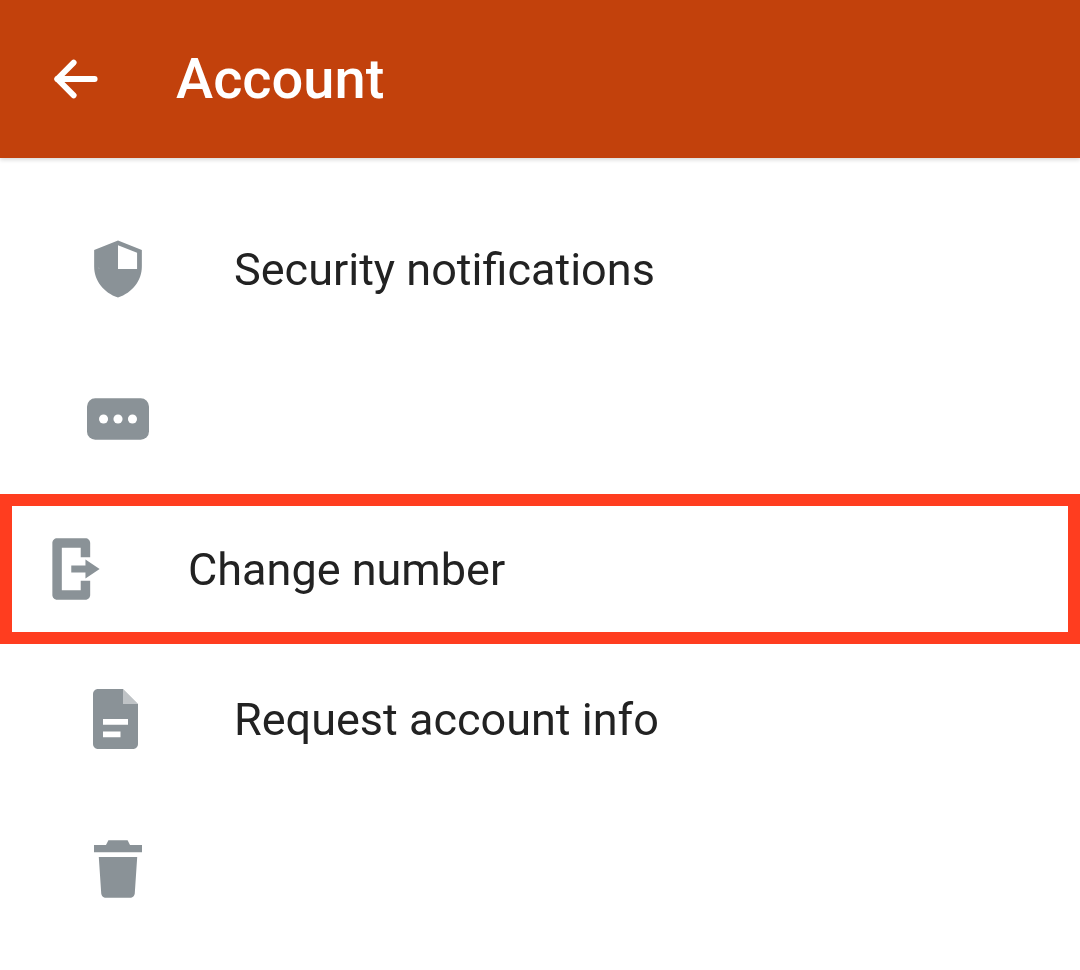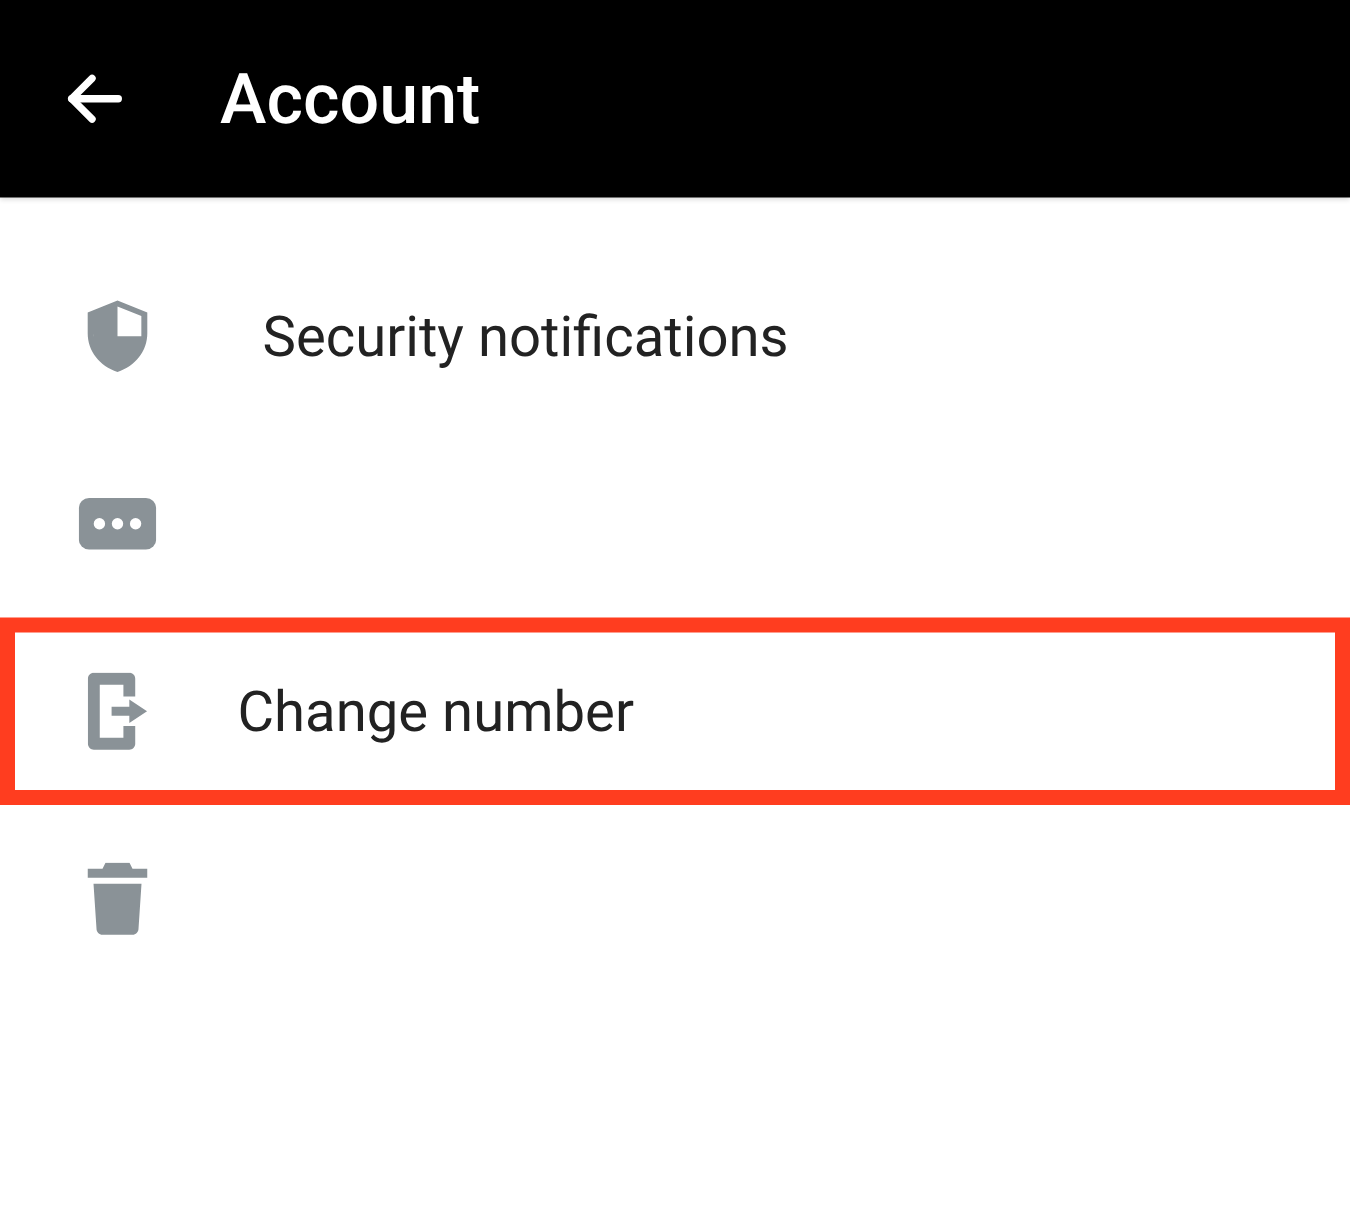--- a/index.html
+++ b/index.html
@@ -8,21 +8,21 @@
       box-sizing: border-box;
     }
     body {
       font-family: -apple-system, BlinkMacSystemFont, 'Segoe UI', Roboto, Helvetica, Arial, sans-serif;
       width: 1080px;
       height: 970px;
       background: #ffffff;
       overflow: hidden;
     }
     .header {
-      background: #000000;
+      background: #c2410c;
       height: 158px;
       display: flex;
       align-items: center;
       padding-left: 48px;
       gap: 72px;
       box-shadow: 0 2px 4px rgba(0,0,0,0.15);
     }
     .back-btn {
       color: #ffffff;
       display: flex;
@@ -35,29 +35,29 @@
       font-size: 56px;
       font-weight: 500;
     }
     .menu-list {
       padding-top: 36px;
     }
     .menu-item {
       display: flex;
       align-items: center;
       height: 150px;
-      padding-left: 62px;
+      padding-left: 86px;
       gap: 84px;
       cursor: pointer;
       position: relative;
     }
     .menu-item.highlighted {
       border: 12px solid #ff3d1f;
-      padding-left: 50px;
-      gap: 64px;
+      padding-left: 32px;
+      gap: 80px;
     }
     .menu-icon {
       width: 64px;
       height: 64px;
       display: flex;
       align-items: center;
       justify-content: center;
       color: #8a9297;
       flex-shrink: 0;
     }
@@ -105,20 +105,31 @@
   <div class="menu-item highlighted">
     <div class="menu-icon">
       <svg width="52" height="62" viewBox="0 0 22 26" fill="#8a9297">
         <path d="M3 0 L15 0 C16.1 0 17 0.9 17 2 L17 8 L13 8 L13 4 L5 4 L5 22 L13 22 L13 18 L17 18 L17 24 C17 25.1 16.1 26 15 26 L3 26 C1.9 26 1 25.1 1 24 L1 2 C1 0.9 1.9 0 3 0 Z"></path>
         <path d="M15 9 L15 11.5 L9 11.5 L9 14.5 L15 14.5 L15 17 L21 13 Z"></path>
       </svg>
     </div>
     <div class="menu-label">Change number</div>
   </div>
 
+  <div class="menu-item">
+    <div class="menu-icon">
+      <svg width="50" height="60" viewBox="0 0 20 24" fill="#8a9297">
+        <path d="M2 0 L12 0 L18 6 L18 22 C18 23.1 17.1 24 16 24 L2 24 C0.9 24 0 23.1 0 22 L0 2 C0 0.9 0.9 0 2 0 Z"></path>
+        <path d="M12 0 L12 6 L18 6 Z" fill="#ffffff" opacity="0.45"></path>
+        <rect x="4" y="12" width="10" height="2.3" fill="#ffffff"></rect>
+        <rect x="4" y="17" width="7" height="2.3" fill="#ffffff"></rect>
+      </svg>
+    </div>
+    <div class="menu-label">Request account info</div>
+  </div>
 
   <div class="menu-item">
     <div class="menu-icon">
       <svg width="48" height="58" viewBox="0 0 20 24" fill="#8a9297">
         <path d="M6 0 L14 0 L15 2 L20 2 L20 5 L0 5 L0 2 L5 2 Z"></path>
         <path d="M2 7 L18 7 L17 22 C17 23.1 16.1 24 15 24 L5 24 C3.9 24 3 23.1 3 22 Z"></path>
       </svg>
     </div>
   </div>
 

